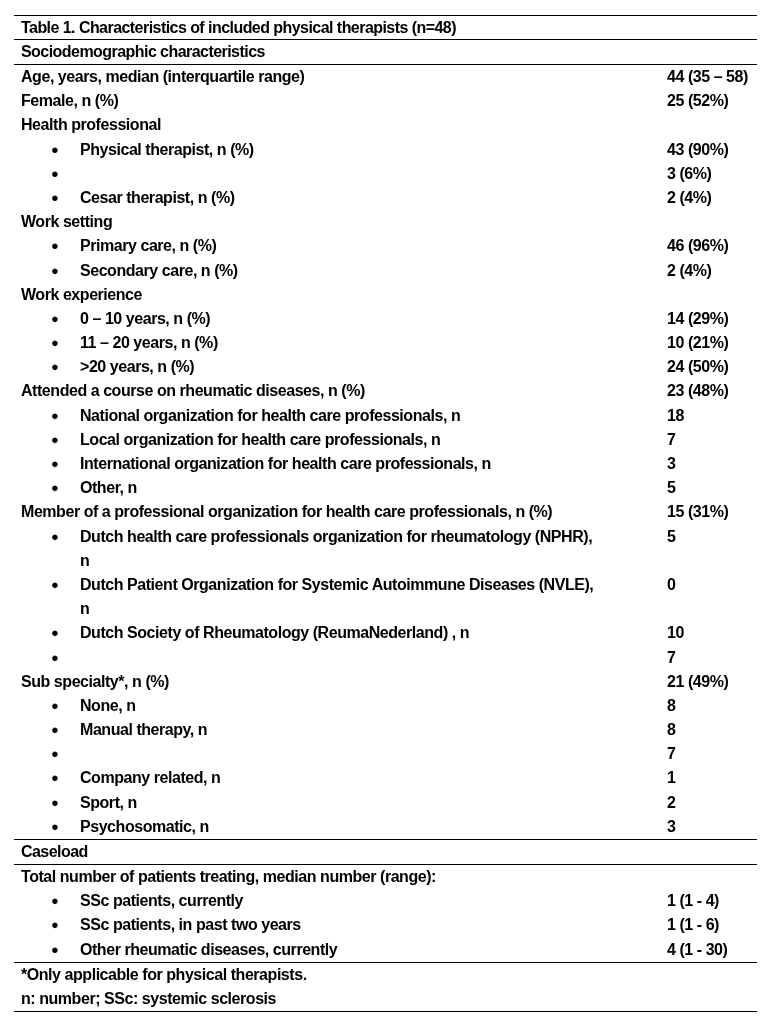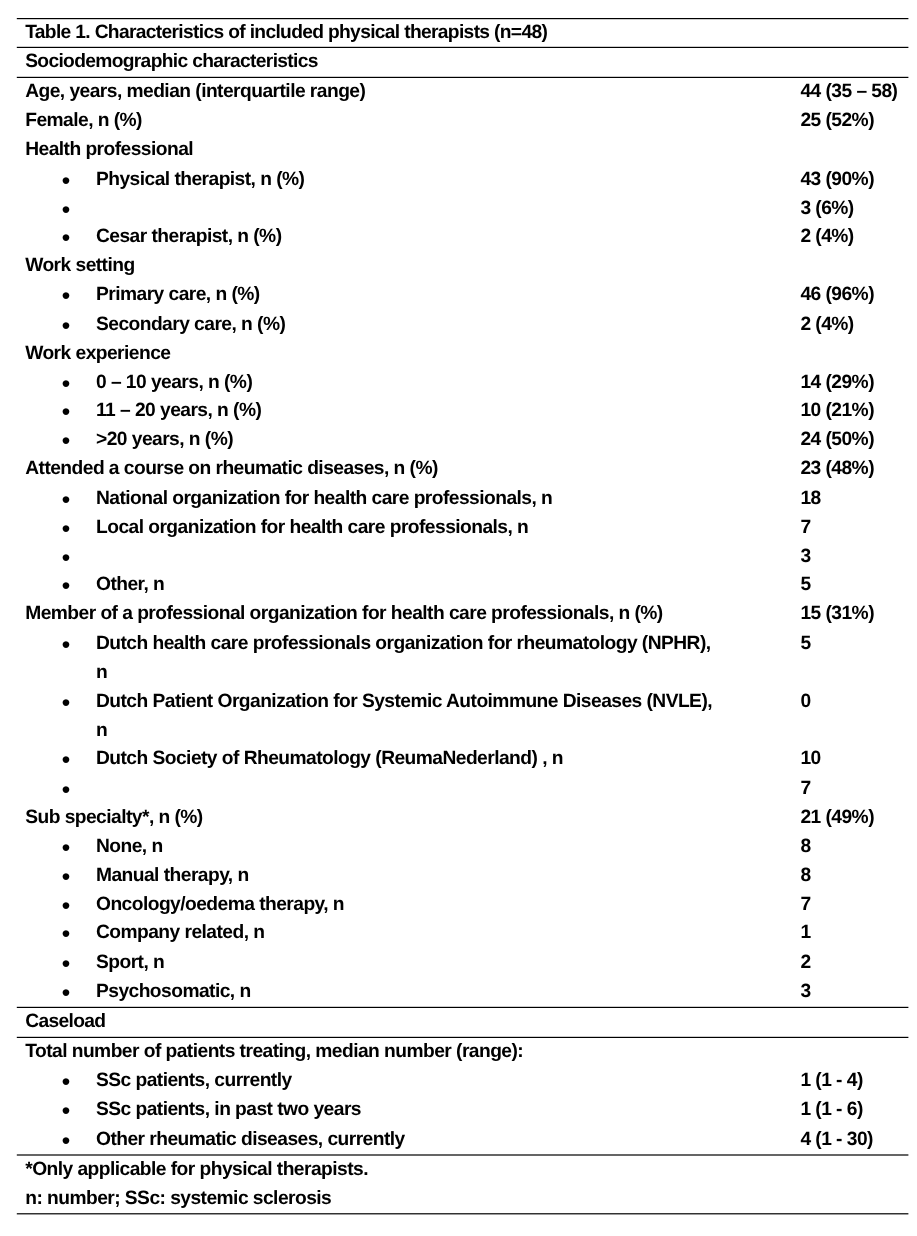--- a/index.html
+++ b/index.html
@@ -100,20 +100,21 @@
         <span class="lbl">National organization for health care professionals, n</span>
         <span class="val">18</span>
       </div>
       <div class="row sub">
         <span class="bullet">●</span>
         <span class="lbl">Local organization for health care professionals, n</span>
         <span class="val">7</span>
       </div>
       <div class="row sub">
         <span class="bullet">●</span>
+        <span class="lbl">International organization for health care professionals, n</span>
         <span class="val">3</span>
       </div>
       <div class="row sub">
         <span class="bullet">●</span>
         <span class="lbl">Other, n</span>
         <span class="val">5</span>
       </div>
       <div class="row">
         <span class="lbl">Member of a professional organization for health care professionals, n (%)</span>
         <span class="val">15 (31%)</span>
@@ -146,21 +147,20 @@
         <span class="lbl">None, n</span>
         <span class="val">8</span>
       </div>
       <div class="row sub">
         <span class="bullet">●</span>
         <span class="lbl">Manual therapy, n</span>
         <span class="val">8</span>
       </div>
       <div class="row sub">
         <span class="bullet">●</span>
-        <span class="lbl">Oncology/oedema therapy, n</span>
         <span class="val">7</span>
       </div>
       <div class="row sub">
         <span class="bullet">●</span>
         <span class="lbl">Company related, n</span>
         <span class="val">1</span>
       </div>
       <div class="row sub">
         <span class="bullet">●</span>
         <span class="lbl">Sport, n</span>

